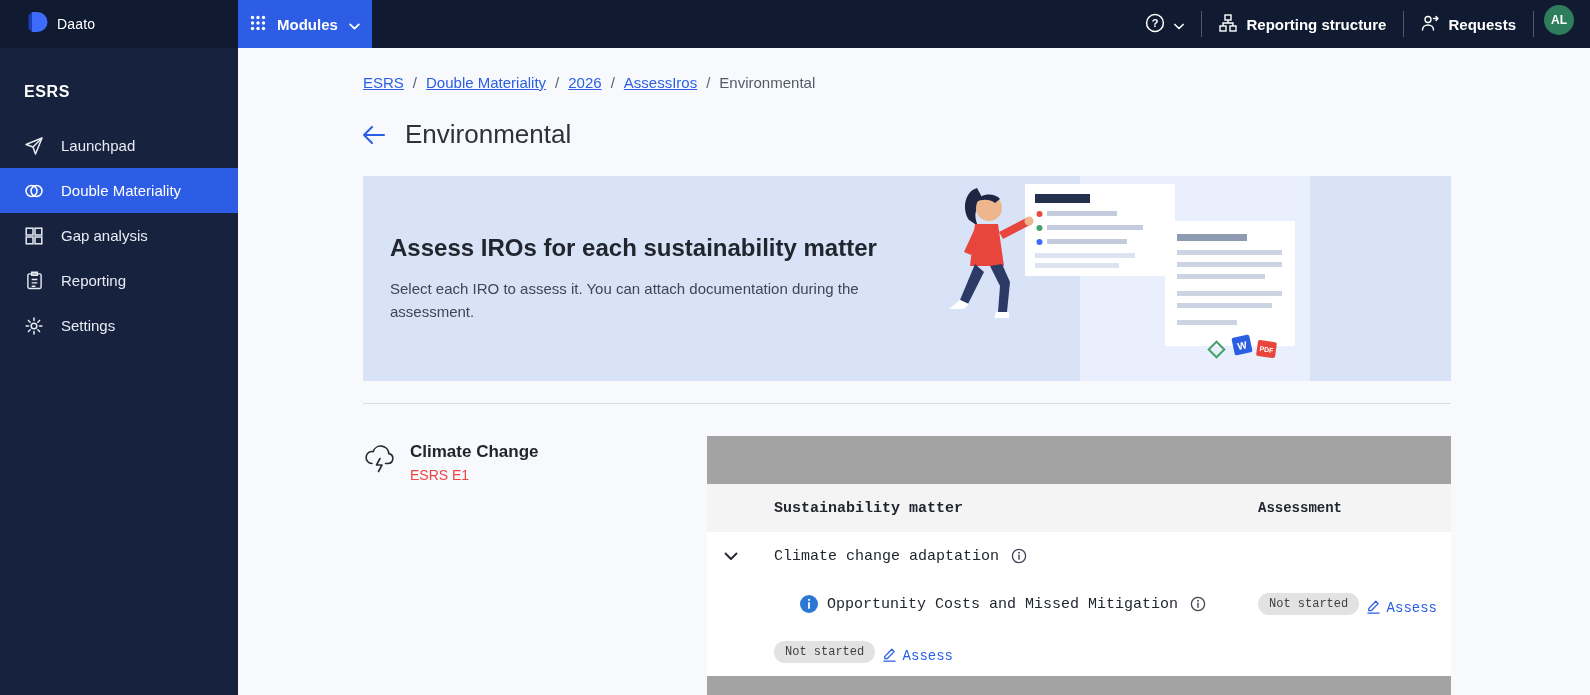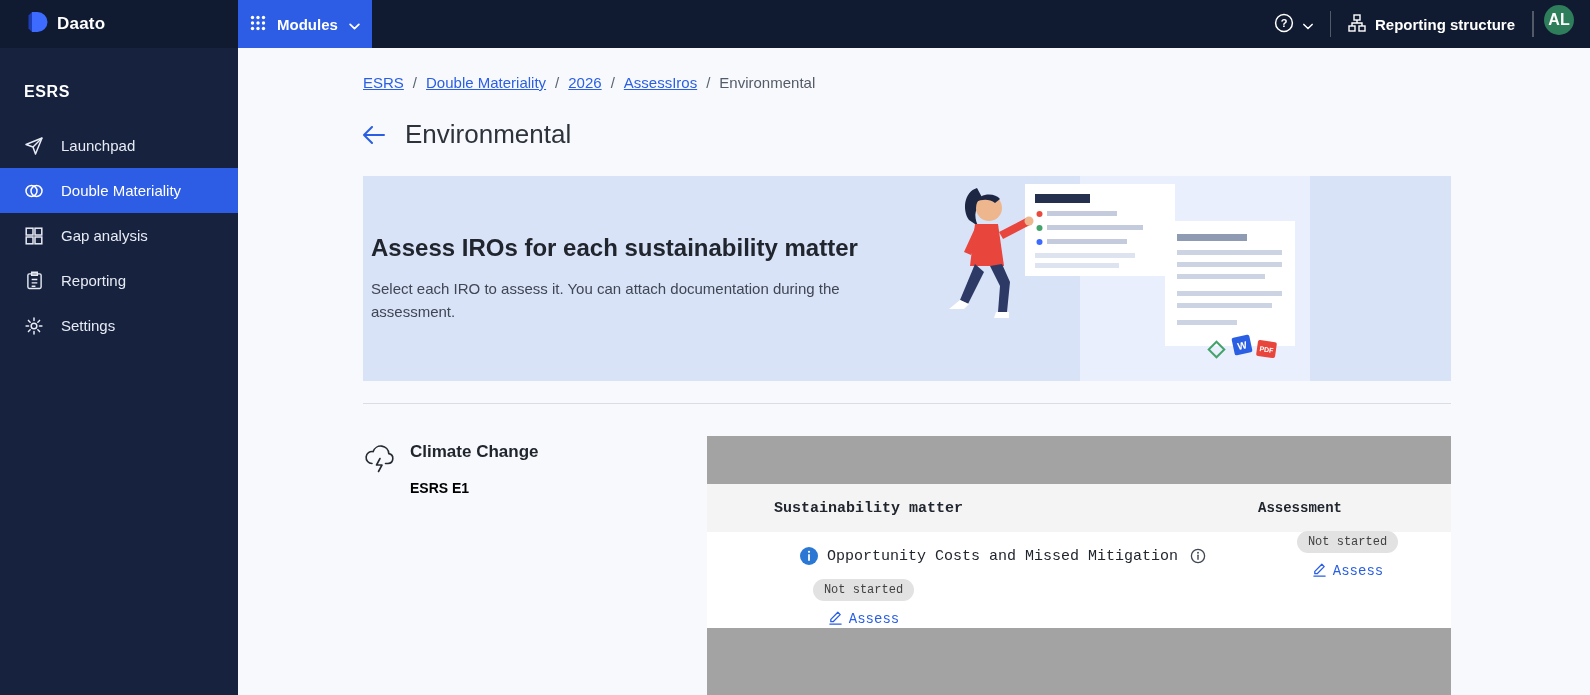--- a/index.html
+++ b/index.html
@@ -3,29 +3,29 @@
 <meta charset="utf-8">
 <style>
   * { margin:0; padding:0; box-sizing:border-box; }
   html,body { width:1590px; height:695px; overflow:hidden; background:#f7f9fc;
     font-family:"Liberation Sans", sans-serif; color:#21262e; }
 
   
   .topbar { position:absolute; top:0; left:0; width:1590px; height:48px;
     background:#101a30; display:flex; align-items:stretch; z-index:20; }
   .brand { width:238px; display:flex; align-items:center; gap:7px; padding-left:26px; }
-  .brand-name { color:#fff; font-weight:bold; font-size:17px; letter-spacing:.2px; }
+  .brand-name { color:#fff; font-weight:normal; font-size:14px; letter-spacing:.2px; }
   .modules-btn { background:#2d5ce5; color:#fff; display:flex; align-items:center;
     gap:11px; padding:0 12px; font-size:15px; font-weight:bold; cursor:pointer; }
   .topbar-right { margin-left:auto; display:flex; align-items:center; color:#fff; }
   .topbar-item { display:flex; align-items:center; gap:9px; padding:0 17px;
     font-size:15px; font-weight:bold; height:48px; cursor:pointer; white-space:nowrap; }
   .topbar-sep { width:1px; height:26px; background:rgba(255,255,255,.28); }
   .avatar { width:30px; height:30px; border-radius:50%; background:#2e7d5b; color:#fff;
-    font-size:16px; font-weight:bold; display:flex; align-items:center; justify-content:center;
+    font-size:12px; font-weight:bold; display:flex; align-items:center; justify-content:center;
     margin:0 16px 8px 10px; cursor:pointer; }
 
   
   .sidebar { position:absolute; top:48px; left:0; width:238px; height:647px;
     background:#16223e; color:#e7ebf4; }
   .sidebar-section { font-size:16px; font-weight:bold; color:#fff;
     padding:35px 24px 22px 24px; letter-spacing:.6px; }
   .side-item { display:flex; align-items:center; gap:17px; height:45px;
     padding:0 24px; font-size:15px; cursor:pointer; }
   .side-item.active { background:#2d5ce5; color:#fff; }
@@ -39,46 +39,46 @@
   .crumb-sep { color:#5a6372; }
   .crumb-current { color:#545b68; }
 
   .title-row { display:flex; align-items:center; gap:20px; margin-top:28px; }
   .back-btn { display:flex; align-items:center; cursor:pointer; }
   .page-title { font-size:26px; font-weight:400; color:#2e333b; }
 
   
   .banner { margin-top:26px; height:205px; background:#d9e3f8; position:relative;
     display:flex; align-items:center; overflow:hidden; }
-  .banner-text { padding-left:8px; }
+  .banner-text { padding-left:27px; }
   .banner-title { font-size:24px; font-weight:bold; color:#21262e; margin-bottom:15px; }
   .banner-sub { font-size:15px; color:#3f4654; line-height:1.55; max-width:505px; }
   .banner-art { position:absolute; right:96px; top:0; height:205px; }
 
   .divider { margin-top:22px; border:none; border-top:1px solid #d8dde6; }
 
   
   .section-row { display:flex; margin-top:32px; }
   .section-info { width:344px; display:flex; gap:13px; padding-top:6px; }
   .section-title { font-size:17px; font-weight:bold; color:#21262e; }
-  .section-code { font-size:14px; color:#000000; margin-top:18px;font-weight:bold; }
+  .section-code { font-size:14px; color:#ef4444; margin-top:5px; }
 
   .table-card { width:744px; background:#a3a3a3; min-height:260px;font-family:Liberation Mono, monospace; }
   .table-top { height:48px; }
   .t-row { display:flex; align-items:center; height:48px; background:#fff; }
   .table-head { background:#f4f4f4; font-size:14px; font-weight:bold; color:#21262e; }
   .col-chevron { width:67px; padding-left:17px; display:flex; align-items:center; flex-shrink:0; }
   .col-matter { flex:1; display:flex; align-items:center; gap:9px; font-size:15px; }
   .col-assess { width:193px; flex-shrink:0; display:flex; align-items:center; }
   .group-row { cursor:pointer; }
   .chevron-btn { cursor:pointer; display:flex; align-items:center; }
   .info-ic { display:flex; align-items:center; margin-left:3px; cursor:pointer; }
   .iro-badge { margin-left:26px; display:flex; align-items:center; }
   .sub-label { margin-left:0; }
-  .row-right { justify-content:space-between; padding-right:14px;flex-direction:column; }
+  .row-right { justify-content:space-between; padding-right:14px; }
   .status-badge { background:#e2e2e2; color:#414141; font-size:12px; border-radius:12px;
     padding:4px 11px; white-space:nowrap; }
   .assess-link { display:flex; align-items:center; gap:6px; color:#2a5fe3; font-size:14px;
     cursor:pointer; text-decoration:none;margin-top:8px; }
 </style>
 </head>
 <body>
 
 <header class="topbar">
   <div class="brand">
@@ -137,20 +137,30 @@
             <rect x="6" y="1" width="6" height="5"></rect>
             <rect x="1" y="12" width="6" height="5"></rect>
             <rect x="11" y="12" width="6" height="5"></rect>
             <path d="M9 6v3M4 12V9h10v3"></path>
           </svg>
       </span>
       <span>Reporting structure</span>
     </div>
     <div class="topbar-sep"></div>
 
+    <div class="topbar-item">
+      <span>
+        <svg width="18" height="18" viewBox="0 0 18 18" fill="none" stroke="#fff" stroke-width="1.4" stroke-linecap="round" stroke-linejoin="round">
+            <circle cx="7" cy="5.5" r="3"></circle>
+            <path d="M1.5 16c0-3 2.4-5 5.5-5s5.5 2 5.5 5"></path>
+            <path d="M12.5 4.5h4.5m0 0-2-2m2 2-2 2"></path>
+          </svg>
+      </span>
+      <span>Requests</span>
+    </div>
     <div class="topbar-sep"></div>
 
 
     <div class="avatar">AL</div>
   </div>
 </header>
 
 <nav class="sidebar">
   <div class="sidebar-section">ESRS</div>
 
@@ -307,20 +317,40 @@
 
       <div class="table-card">
         <div class="table-top"></div>
 
         <div class="t-row table-head">
           <div class="col-chevron"></div>
           <div class="col-matter">Sustainability matter</div>
           <div class="col-assess">Assessment</div>
         </div>
 
+        <div class="t-row group-row">
+          <div class="col-chevron">
+            <span class="chevron-btn">
+              <svg width="14" height="9" viewBox="0 0 14 9">
+                  <path d="M1.5 1.5 7 7l5.5-5.5" fill="none" stroke="#21262e" stroke-width="1.8" stroke-linecap="round" stroke-linejoin="round"></path>
+                </svg>
+            </span>
+          </div>
+          <div class="col-matter">
+            <span>Climate change adaptation</span>
+            <span class="info-ic">
+              <svg width="16" height="16" viewBox="0 0 16 16">
+                  <circle cx="8" cy="8" r="6.6" fill="none" stroke="#3f4654" stroke-width="1.3"></circle>
+                  <path d="M8 7.2v4" stroke="#3f4654" stroke-width="1.4" stroke-linecap="round"></path>
+                  <circle cx="8" cy="4.7" r=".95" fill="#3f4654"></circle>
+                </svg>
+            </span>
+          </div>
+          <div class="col-assess"></div>
+        </div>
 
         <div class="t-row">
           <div class="col-chevron"></div>
           <div class="col-matter">
             <span class="iro-badge">
               <svg width="18" height="18" viewBox="0 0 18 18">
                   <circle cx="9" cy="9" r="9" fill="#2a77d4"></circle>
                   <path d="M9 8v5" stroke="#fff" stroke-width="1.8" stroke-linecap="round"></path>
                   <circle cx="9" cy="4.8" r="1.1" fill="#fff"></circle>
                 </svg>

